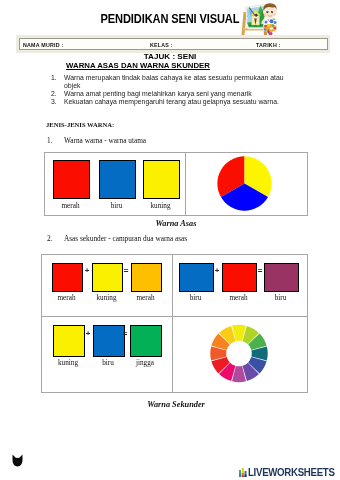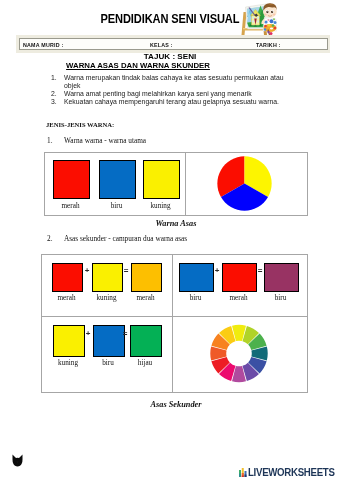--- a/index.html
+++ b/index.html
@@ -221,21 +221,21 @@
         <div class="op" style="left: 83px; top: 12px;">=</div>
       </div>
   </div>
   <div class="row r2">
     <div class="cl" id="sec-r2l">
         <div class="sw" style="left: 11px; top: 8px; width: 30px; height: 30px; background: rgb(250, 240, 0);"></div>
         <div class="swlbl" style="left: 3px; top: 41.5px; width: 46px;">kuning</div>
         <div class="sw" style="left: 51px; top: 8px; width: 30px; height: 30px; background: rgb(5, 108, 196);"></div>
         <div class="swlbl" style="left: 43px; top: 41.5px; width: 46px;">biru</div>
         <div class="sw" style="left: 88px; top: 8px; width: 30px; height: 30px; background: rgb(4, 176, 85);"></div>
-        <div class="swlbl" style="left: 80px; top: 41.5px; width: 46px;">hijau</div>
+        <div class="swlbl" style="left: 80px; top: 41.5px; width: 46px;">jingga</div>
         <div class="op" style="left: 42px; top: 13px;">+</div>
         <div class="op" style="left: 79px; top: 13px;">=</div>
       </div>
     <div class="cr">
       <svg id="wheel" class="wheel" viewBox="0 0 100 100">
           <path d="M37.9410569165919 1.9913352434050324 A49.5 49.5 0 0 1 62.05894308340811 1.9913352434050324 L55.35953025929249 28.662815663735568 A22 22 0 0 0 44.64046974070751 28.662815663735568 Z" fill="#f0ec0e"></path>
           <path d="M63.560981325275414 2.393805177314036 A49.5 49.5 0 0 1 84.44768343131956 14.452748260722153 L65.31008152503091 34.20122144920985 A22 22 0 0 0 56.02710281123352 28.841691189917352 Z" fill="#b0d328"></path>
           <path d="M85.54725173927784 15.552316568680439 A49.5 49.5 0 0 1 97.60619482268596 36.439018674724586 L71.15830881008264 43.97289718876648 A22 22 0 0 0 65.79877855079016 34.68991847496908 Z" fill="#4cb14c"></path>
           <path d="M98.00866475659497 37.94105691659189 A49.5 49.5 0 0 1 98.00866475659497 62.05894308340811 L71.33718433626443 55.35953025929249 A22 22 0 0 0 71.33718433626443 44.64046974070751 Z" fill="#116b78"></path>
           <path d="M97.60619482268596 63.560981325275414 A49.5 49.5 0 0 1 85.54725173927785 84.44768343131955 L65.79877855079016 65.31008152503091 A22 22 0 0 0 71.15830881008264 56.02710281123352 Z" fill="#3a50a4"></path>
@@ -245,21 +245,21 @@
           <path d="M14.452748260722146 84.44768343131955 A49.5 49.5 0 0 1 2.393805177314043 63.560981325275435 L28.841691189917352 56.027102811233526 A22 22 0 0 0 34.20122144920984 65.31008152503091 Z" fill="#ed1c24"></path>
           <path d="M1.9913352434050324 62.05894308340811 A49.5 49.5 0 0 1 1.9913352434050324 37.941056916591876 L28.66281566373557 44.6404697407075 A22 22 0 0 0 28.66281566373557 55.35953025929249 Z" fill="#ef5a28"></path>
           <path d="M2.393805177314036 36.43901867472462 A49.5 49.5 0 0 1 14.452748260722167 15.552316568680425 L34.201221449209854 34.689918474969076 A22 22 0 0 0 28.84169118991735 43.972897188766495 Z" fill="#f78220"></path>
           <path d="M15.552316568680418 14.452748260722174 A49.5 49.5 0 0 1 36.4390186747246 2.393805177314036 L43.97289718876649 28.84169118991735 A22 22 0 0 0 34.689918474969076 34.201221449209854 Z" fill="#fbcc14"></path>
         </svg>
     </div>
   </div>
 </div>
 
 <div class="cap" style="top:218.5px">Warna Asas</div>
-<div class="cap" style="top:399.5px">Asas Sekunder</div>
+<div class="cap" style="top:399.5px">Warna Sekunder</div>
 
 <div class="cat">
   <svg viewBox="0 0 44 52" width="11" height="13">
     <path d="M2 2 L2 22 Q2 40 12 47 Q22 53 32 47 Q42 40 42 22 L42 2 L28 16 Q22 13.5 16 16 Z" fill="#0b0b0b"></path>
     <path d="M18 30 L22 36 L26 30 Z" fill="#171717"></path>
   </svg>
 </div>
 
 <div class="lw">
   <span class="lw-bars">

